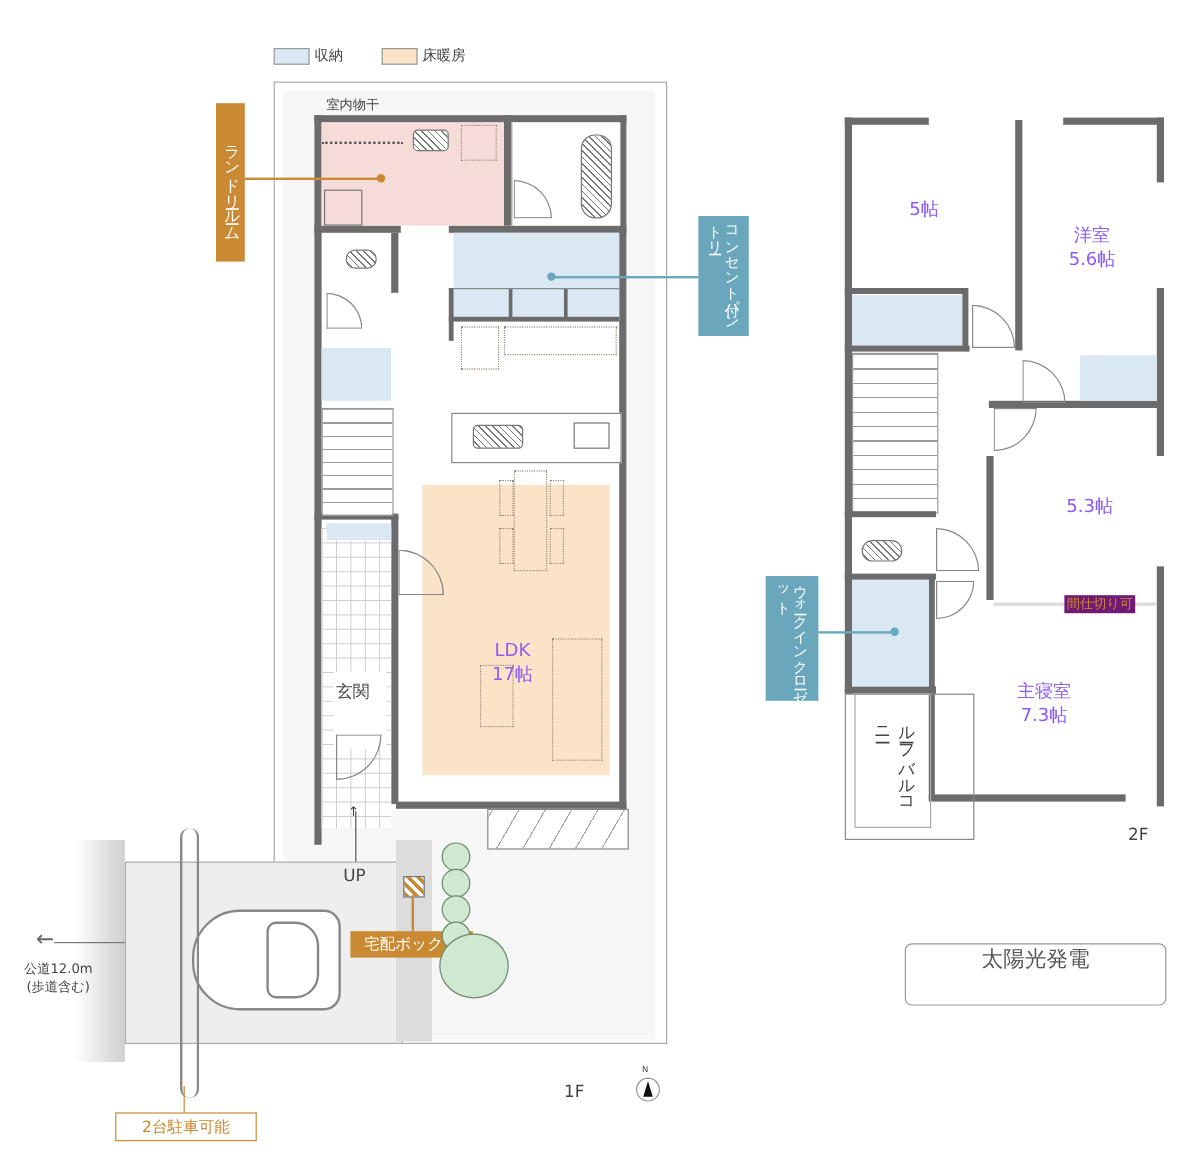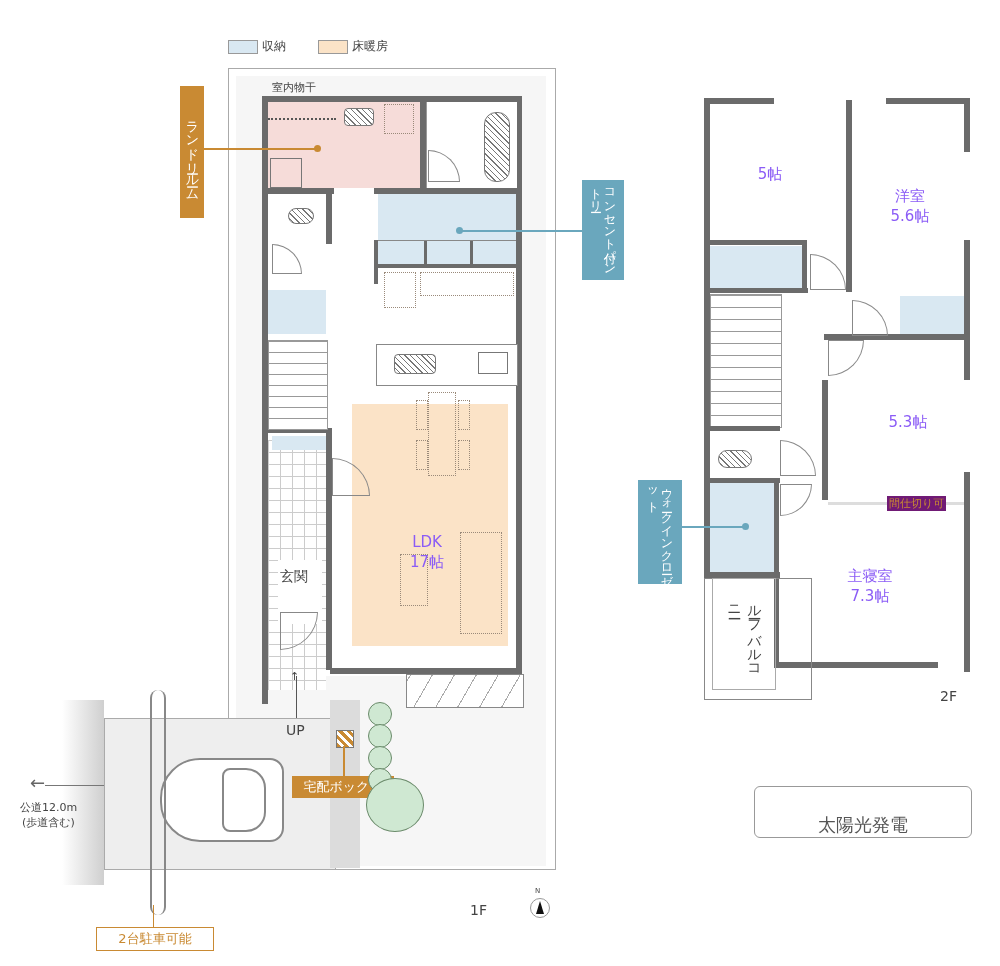--- a/index.html
+++ b/index.html
@@ -201,15 +201,15 @@
     <div>7.3帖</div>
   </div>
 
   <div class="thin" style="left:704px;top:578px;width:106px;height:120px;border-color:#888;"></div>
   <div class="thin" style="left:712px;top:578px;width:62px;height:110px;border-color:#aaa;"></div>
   <div class="vlabel" style="left:722px;top:596px;width:46px;height:80px;color:#444;font-size:14px;line-height:20px;">ルーフバルコニー</div>
 
   <div class="txt" style="left:940px;top:688px;font-size:14px;">2F</div>
 </div>
 
-<div class="abs" style="left:754px;top:786px;width:216px;height:50px;border:1px solid #999;border-radius:6px;background:#fff;display:flex;align-items:flex-end;justify-content:center;">
+<div class="abs" style="left:754px;top:786px;width:216px;height:50px;border:1px solid #999;border-radius:6px;background:#fff;display:flex;align-items:flex-start;justify-content:center;">
   <span style="font-size:18px;color:#555;">太陽光発電</span>
 </div>
 
 </body></html>

